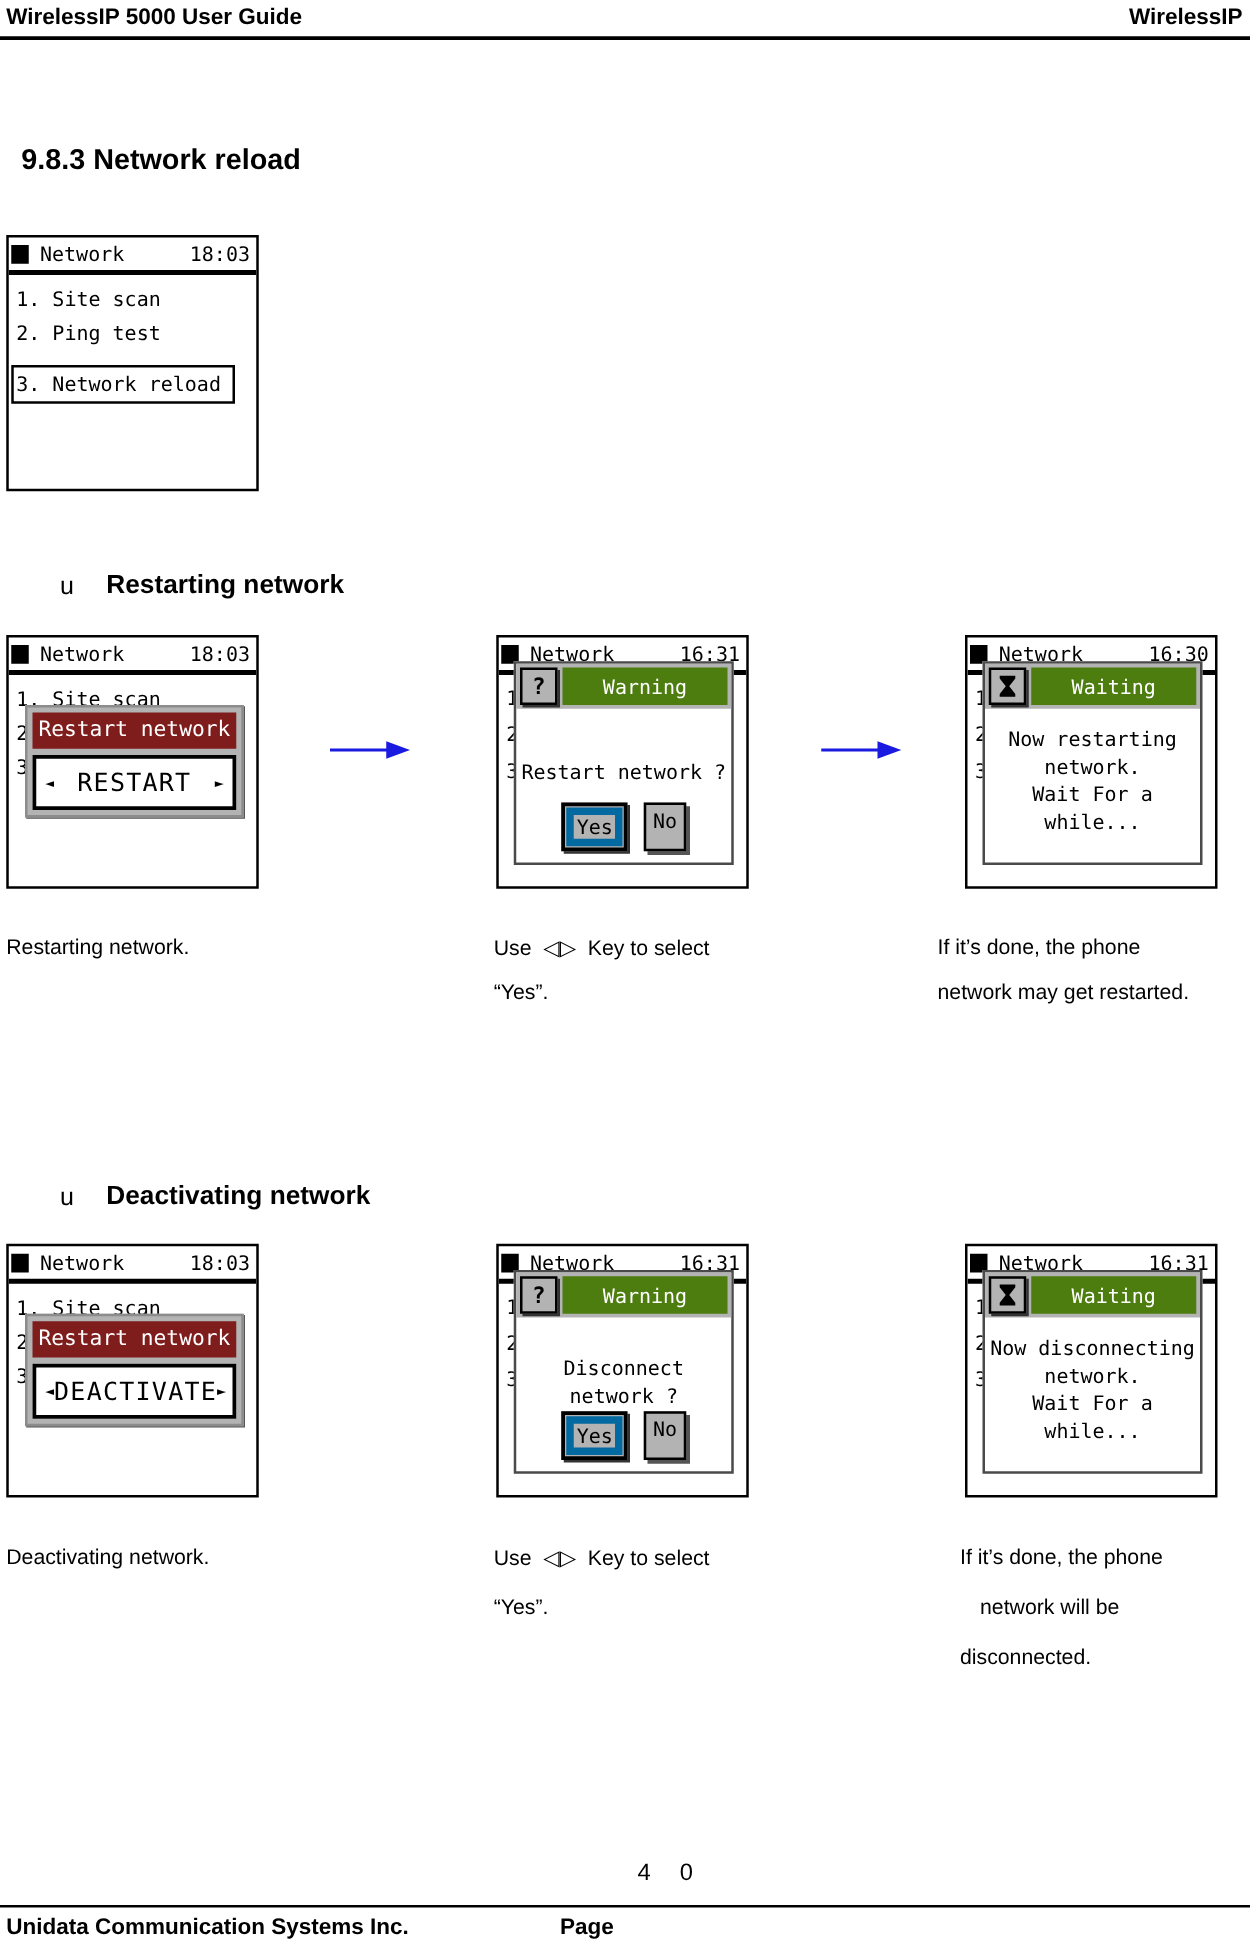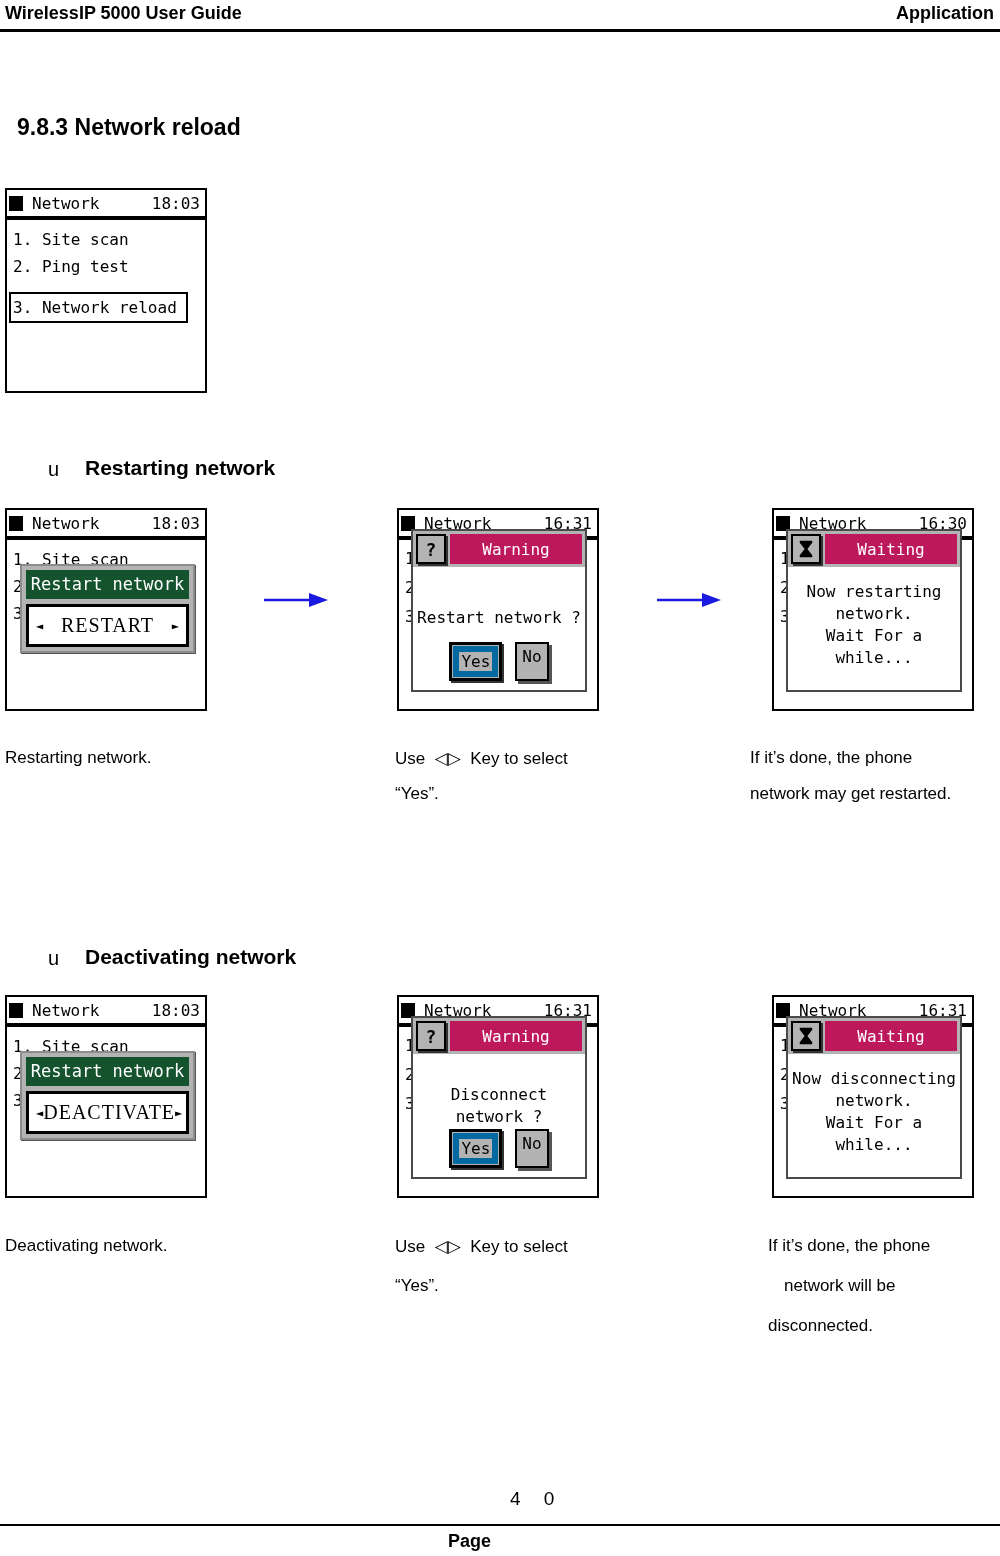--- a/index.html
+++ b/index.html
@@ -32,36 +32,36 @@
   .tb-square{width:14px;height:15px;background:#000;margin-right:9px;flex:none;}
   .tb-time{margin-left:auto;}
   .menu-list{padding:6px 0 0 6px;line-height:27px;}
   .menu-sel{display:inline-block;border:2px solid #000;padding:0 9px 0 2px;margin-left:-4px;margin-top:12px;}
   .bg-digits{position:absolute;left:6px;top:34px;line-height:29px;z-index:1;}
 
   
   .popup{position:absolute;left:13px;top:54px;width:175px;box-sizing:border-box;
          background:#b3b3b3;border:2px solid #8c8c8c;padding:4px;z-index:2;
          box-shadow:1px 1px 0 #555;}
-  .popup-title{background:#14532d;color:#fff;text-align:center;padding:4px 0 5px;
+  .popup-title{background:#7f1d1d;color:#fff;text-align:center;padding:4px 0 5px;
                font-size:17px;}
   .selector{margin-top:5px;background:#fff;border:3px solid #000;display:flex;
             align-items:center;padding:7px 7px;}
   .sel-arr{font-size:12px;flex:none;}
-  .sel-label{flex:1;text-align:center;font-size:20px;letter-spacing:1px;font-family:Liberation Serif, serif;}
+  .sel-label{flex:1;text-align:center;font-size:20px;letter-spacing:1px;}
 
   
   .dialog{position:absolute;left:12px;top:19px;width:176px;height:163px;box-sizing:border-box;
           background:#fff;border:2px solid #4a4a4a;z-index:2;}
   .dlg-header{display:flex;gap:4px;background:#b3b3b3;padding:3px;height:36px;
               box-sizing:border-box;align-items:stretch;}
   .dlg-icon{width:30px;flex:none;background:#b3b3b3;border:2px solid #000;box-sizing:border-box;
             display:flex;align-items:center;justify-content:center;font-weight:bold;
             font-size:18px;box-shadow:2px 2px 0 #333;}
-  .dlg-titlebar{flex:1;background:#be185d;color:#fff;display:flex;align-items:center;
+  .dlg-titlebar{flex:1;background:#4d7c0f;color:#fff;display:flex;align-items:center;
                 justify-content:center;font-size:16px;}
   .dlg-body{text-align:center;line-height:22px;}
   .body-1line{margin-top:40px;}
   .body-2line{margin-top:30px;}
   .body-4line{margin-top:14px;}
   .dlg-buttons{position:absolute;left:0;right:0;bottom:9px;display:flex;
                justify-content:center;gap:13px;}
   .btn{background:#b3b3b3;color:#000;font-size:16px;}
   .btn-yes{border:3px solid #000;padding:1px;box-shadow:2px 2px 0 #333;}
   .btn-yes .inner{display:block;border:6px solid #0369a1;padding:0 2px;}
@@ -69,21 +69,21 @@
 
   
   .arrow{position:absolute;width:66px;height:16px;}
 </style>
 </head>
 <body>
 
 <div class="page">
 
   <div class="hdr-left">WirelessIP 5000 User Guide</div>
-  <div class="hdr-right">Application</div>
+  <div class="hdr-right">WirelessIP</div>
   <div class="hdr-rule"></div>
 
   <div class="section-title">9.8.3 Network reload</div>
 
   <div class="screen" style="left:5px;top:188px;height:205px;">
     <div class="titlebar">
       <span class="tb-square"></span>
       <span>Network</span>
       <span class="tb-time">18:03</span>
     </div>
@@ -274,16 +274,17 @@
   </div>
 
   <div class="cap" style="left:5px;top:1236px;">Deactivating network.</div>
   <div class="cap" style="left:395px;top:1236px;">Use  ◁▷  Key to select</div>
   <div class="cap" style="left:395px;top:1276px;">“Yes”.</div>
   <div class="cap" style="left:768px;top:1236px;">If it’s done, the phone</div>
   <div class="cap" style="left:784px;top:1276px;">network will be</div>
   <div class="cap" style="left:768px;top:1316px;">disconnected.</div>
 
   <div class="ftr-rule"></div>
+  <div class="ftr-company">Unidata Communication Systems Inc.</div>
   <div class="ftr-pagelabel">Page</div>
   <div class="ftr-pagenum">4 0</div>
 
 </div>
 
 </body></html>

